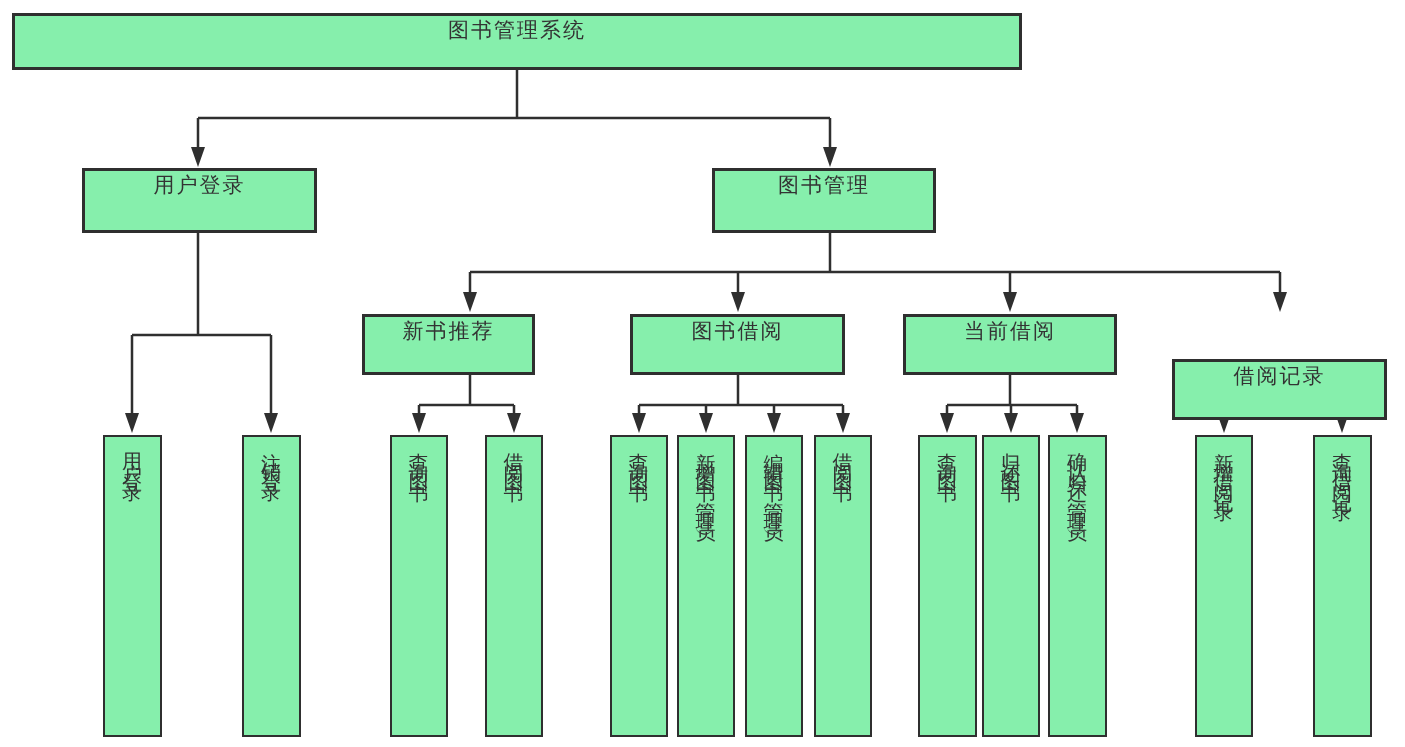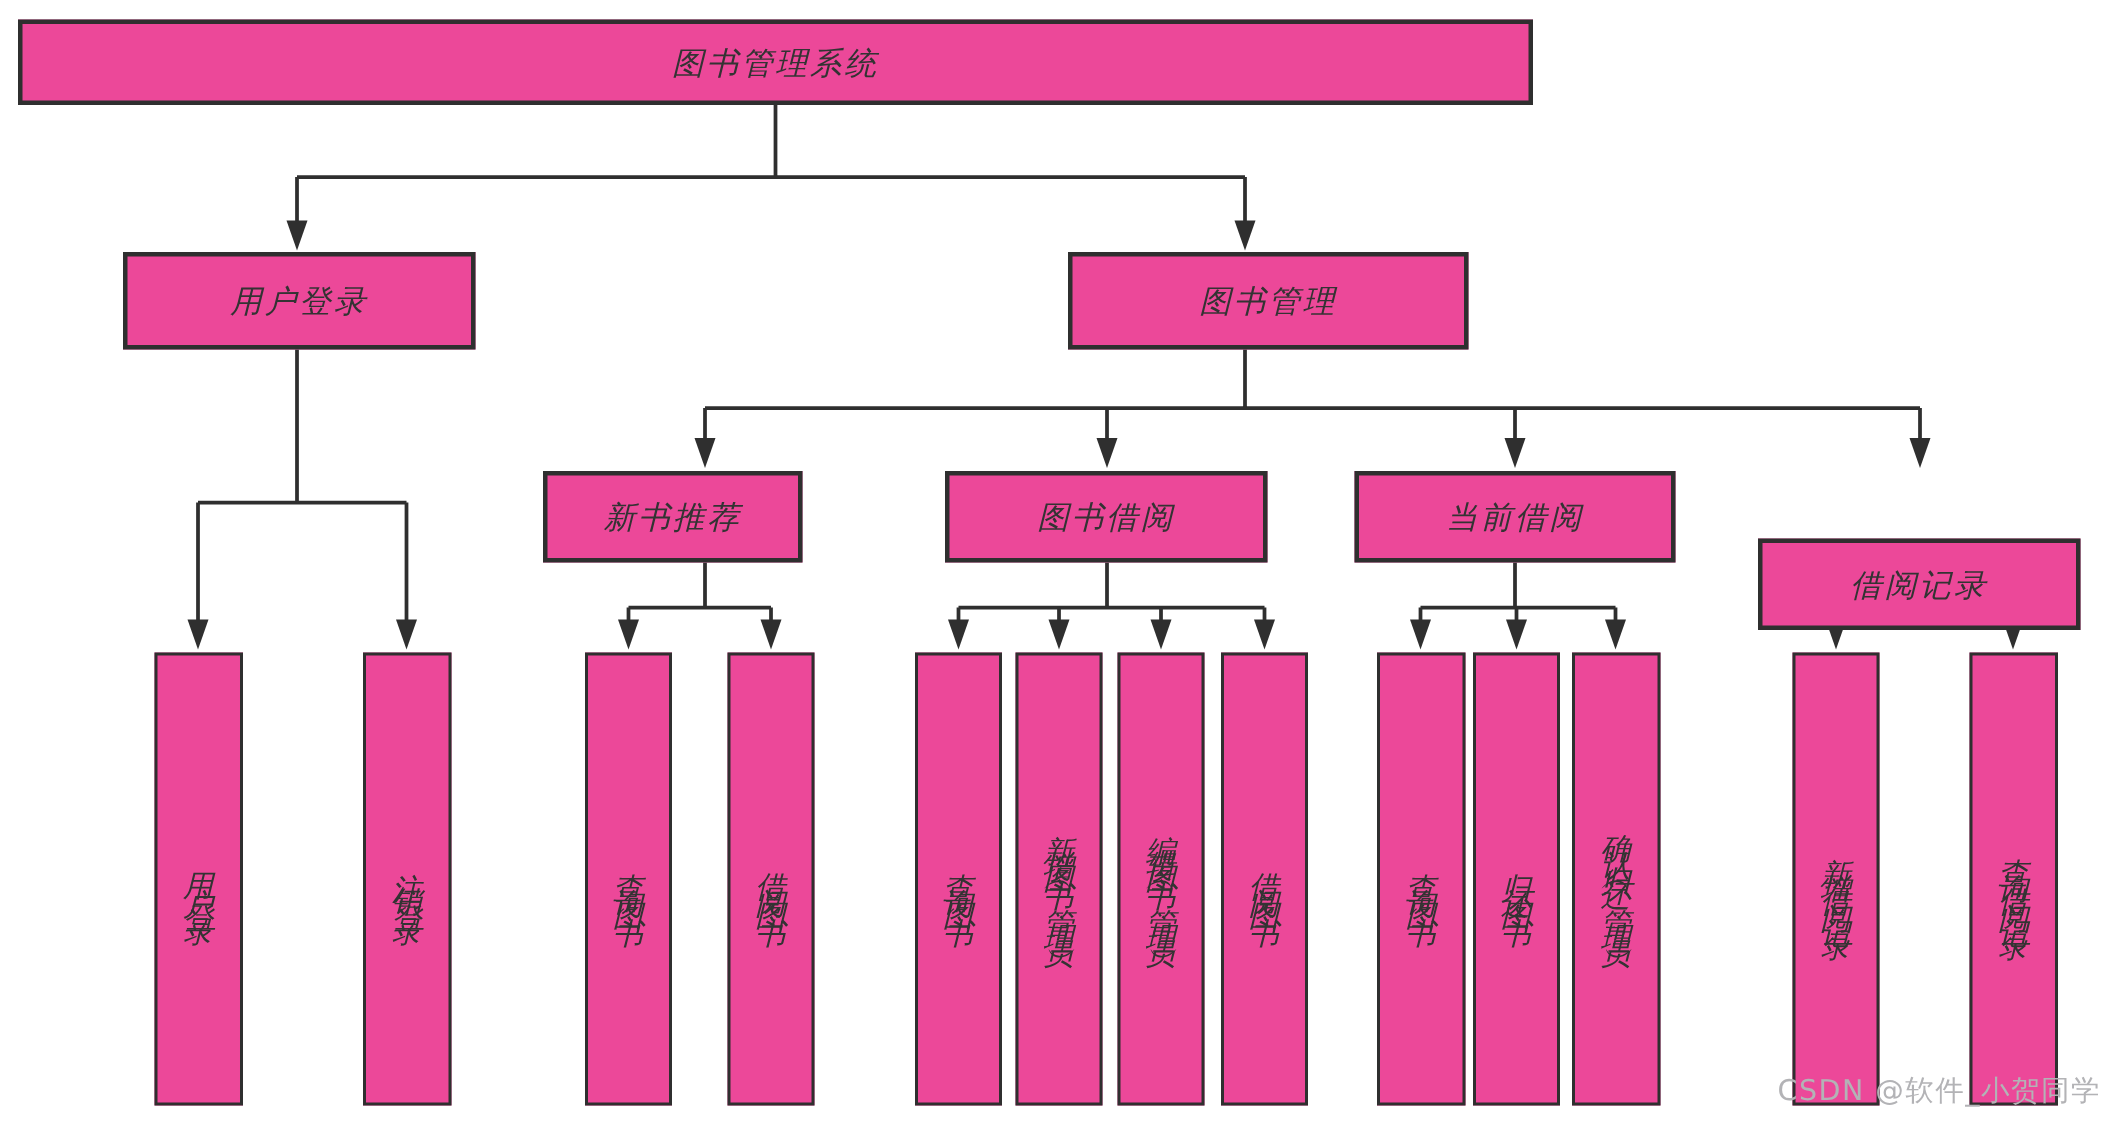--- a/index.html
+++ b/index.html
@@ -19,28 +19,26 @@
   }
   svg.connectors path {
     fill: none;
     stroke: #2f2f2f;
     stroke-width: 2.5;
   }
   svg.connectors polygon { fill: #2f2f2f; }
   .node {
     position: absolute;
     box-sizing: border-box;
-    background: #ec4899;
+    background: #86efac;
     border: 3px solid #2f2f2f;
     color: #333333;
     display: flex;
-    align-items: center;
     justify-content: center;
     z-index: 2;
-    font-style: italic;
   }
   .h-node { font-size: 21px; letter-spacing: 2px; }
   .root-node { font-size: 21px; letter-spacing: 2px; }
   .leaf { border-width: 2.5px; }
   .v-text {
     writing-mode: vertical-rl;
     text-orientation: mixed;
     font-size: 20px;
     letter-spacing: 10px;
     line-height: 1;
@@ -98,21 +96,21 @@
     <polygon points="1335,413 1349,413 1342,433"></polygon>
   </svg>
 
   <div class="node root-node" style="left:12px; top:13px; width:1010px; height:57px;">
     <span>图书管理系统</span>
   </div>
 
   <div class="node h-node" style="left:82px; top:168px; width:235px; height:65px;">
     <span>用户登录</span>
   </div>
-  <div class="node h-node" style="left:712px; top:168px; width:267px; height:65px;">
+  <div class="node h-node" style="left:712px; top:168px; width:224px; height:65px;">
     <span>图书管理</span>
   </div>
 
   <div class="node h-node" style="left:362px; top:314px; width:173px; height:61px;">
     <span>新书推荐</span>
   </div>
   <div class="node h-node" style="left:630px; top:314px; width:215px; height:61px;">
     <span>图书借阅</span>
   </div>
   <div class="node h-node" style="left:903px; top:314px; width:214px; height:61px;">
@@ -159,15 +157,14 @@
     <span class="v-text">确认归还（管理员）</span>
   </div>
 
   <div class="node leaf" style="left:1195px; top:435px; width:58px; height:302px;">
     <span class="v-text">新增借阅记录</span>
   </div>
   <div class="node leaf" style="left:1313px; top:435px; width:59px; height:302px;">
     <span class="v-text">查询借阅记录</span>
   </div>
 
-  <div class="watermark">CSDN @软件_小贺同学</div>
 
 </div>
 
 </body></html>

